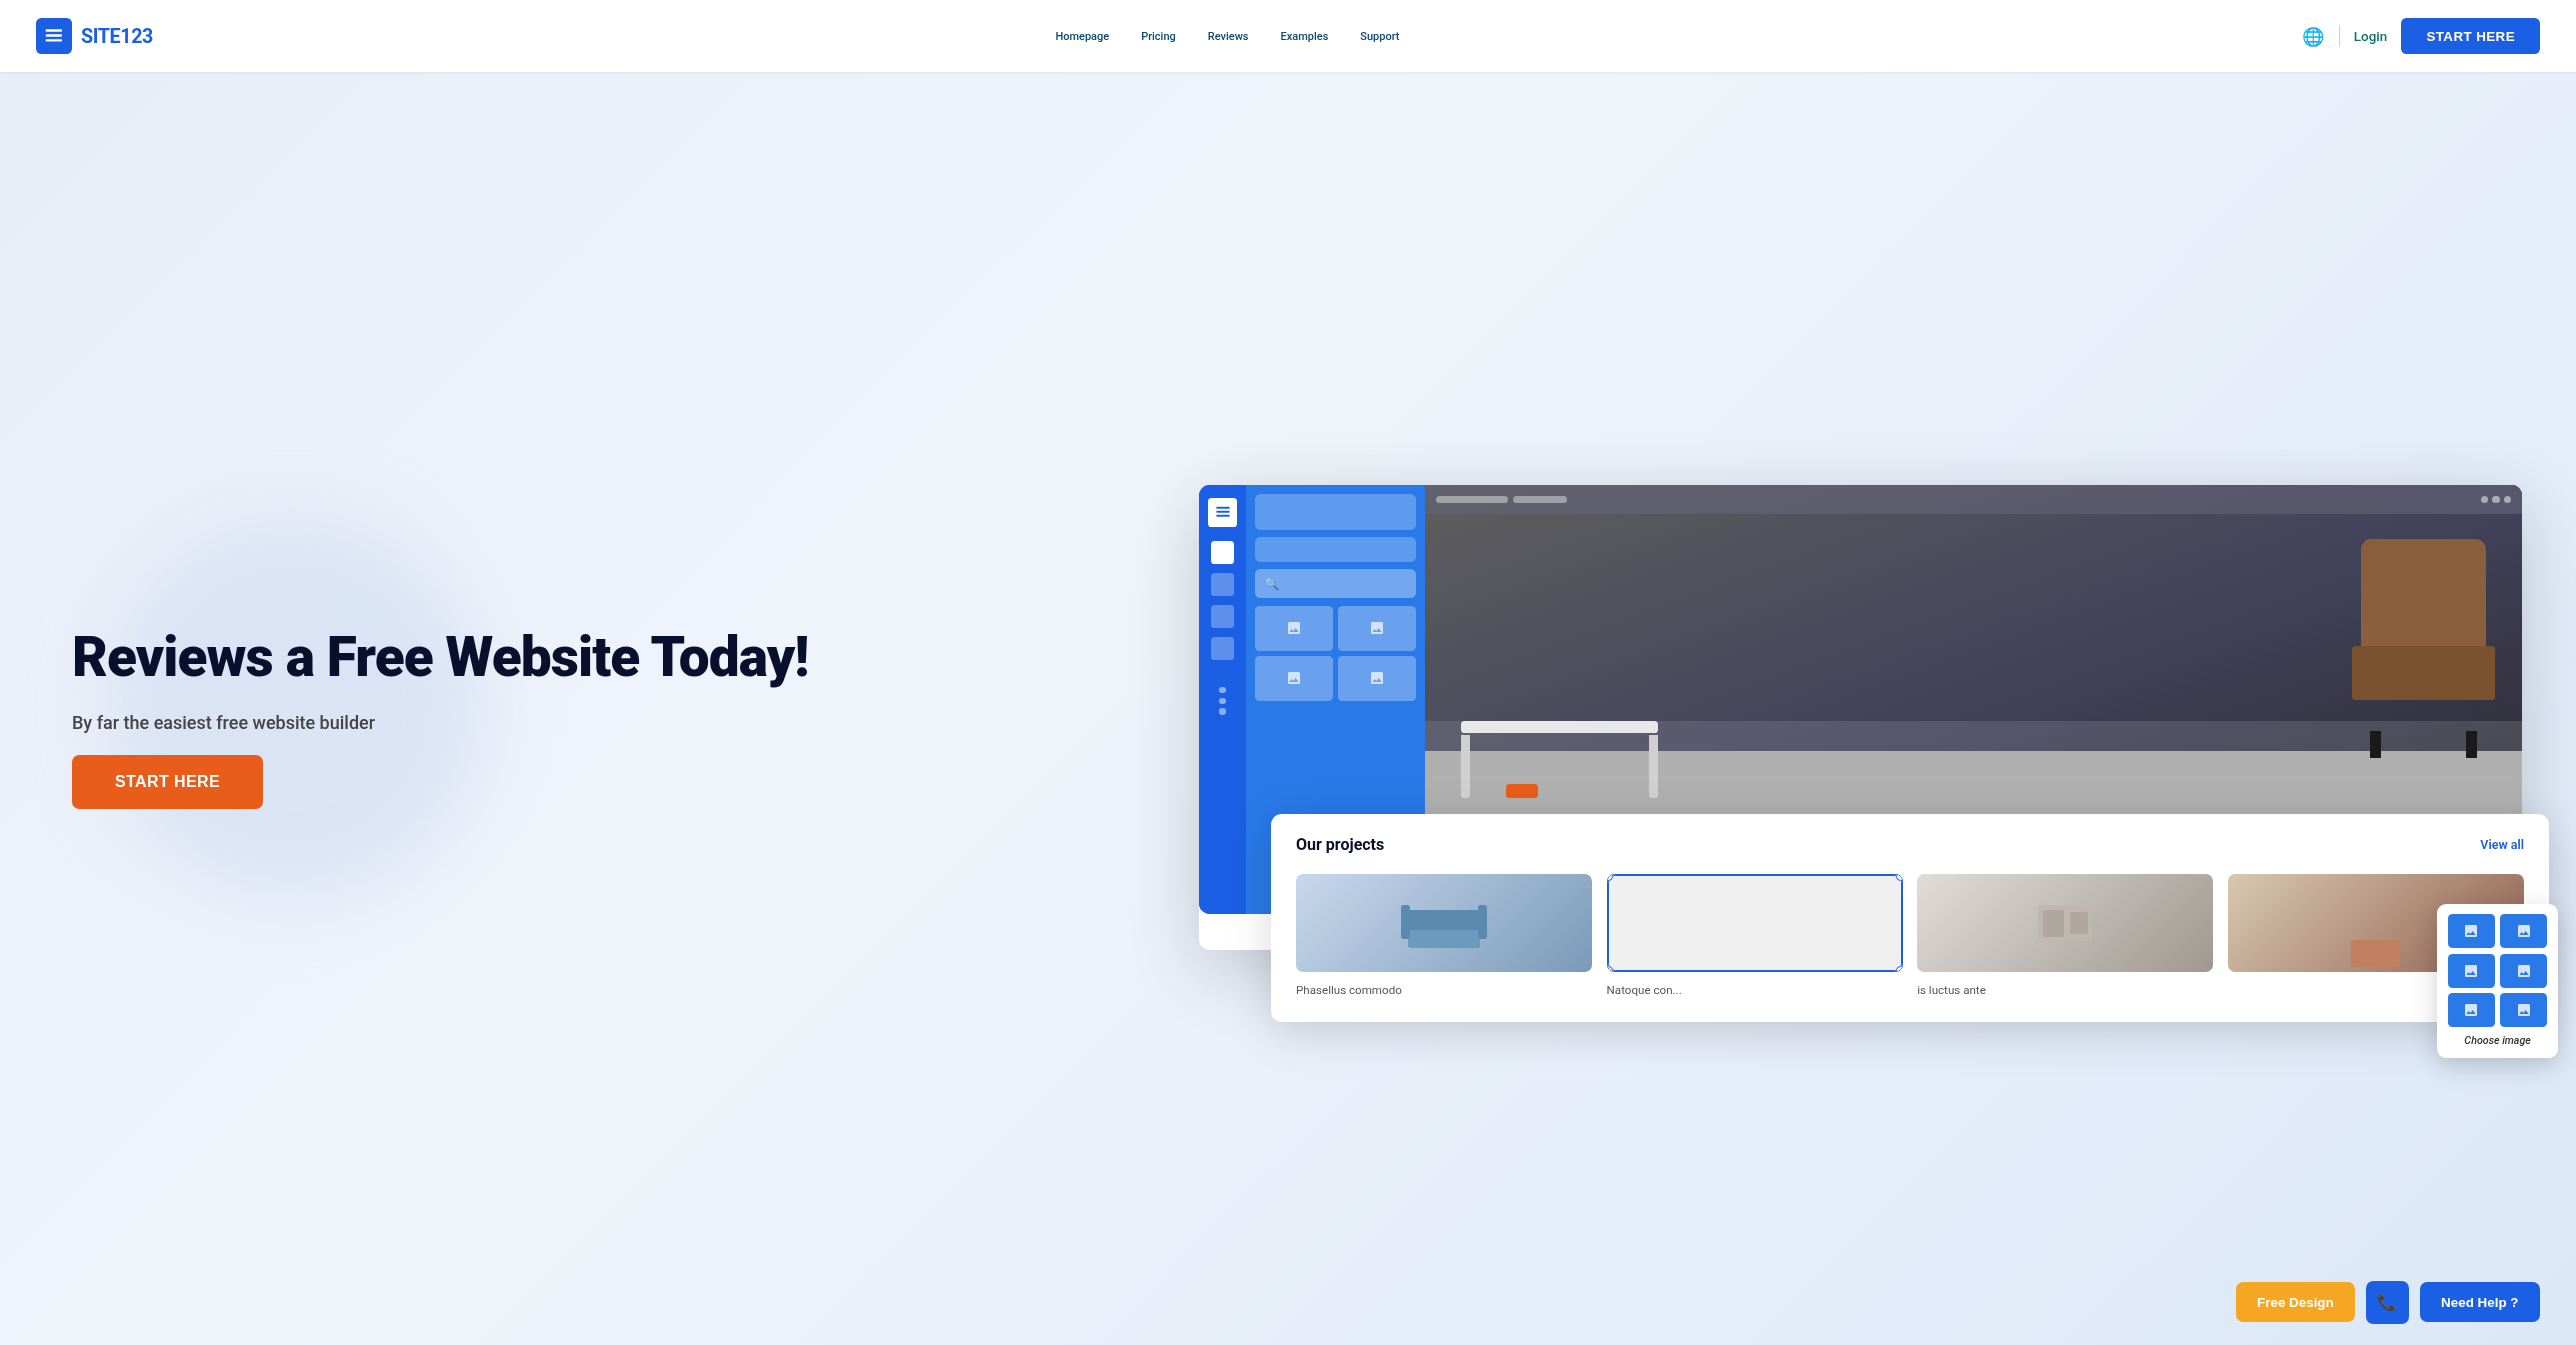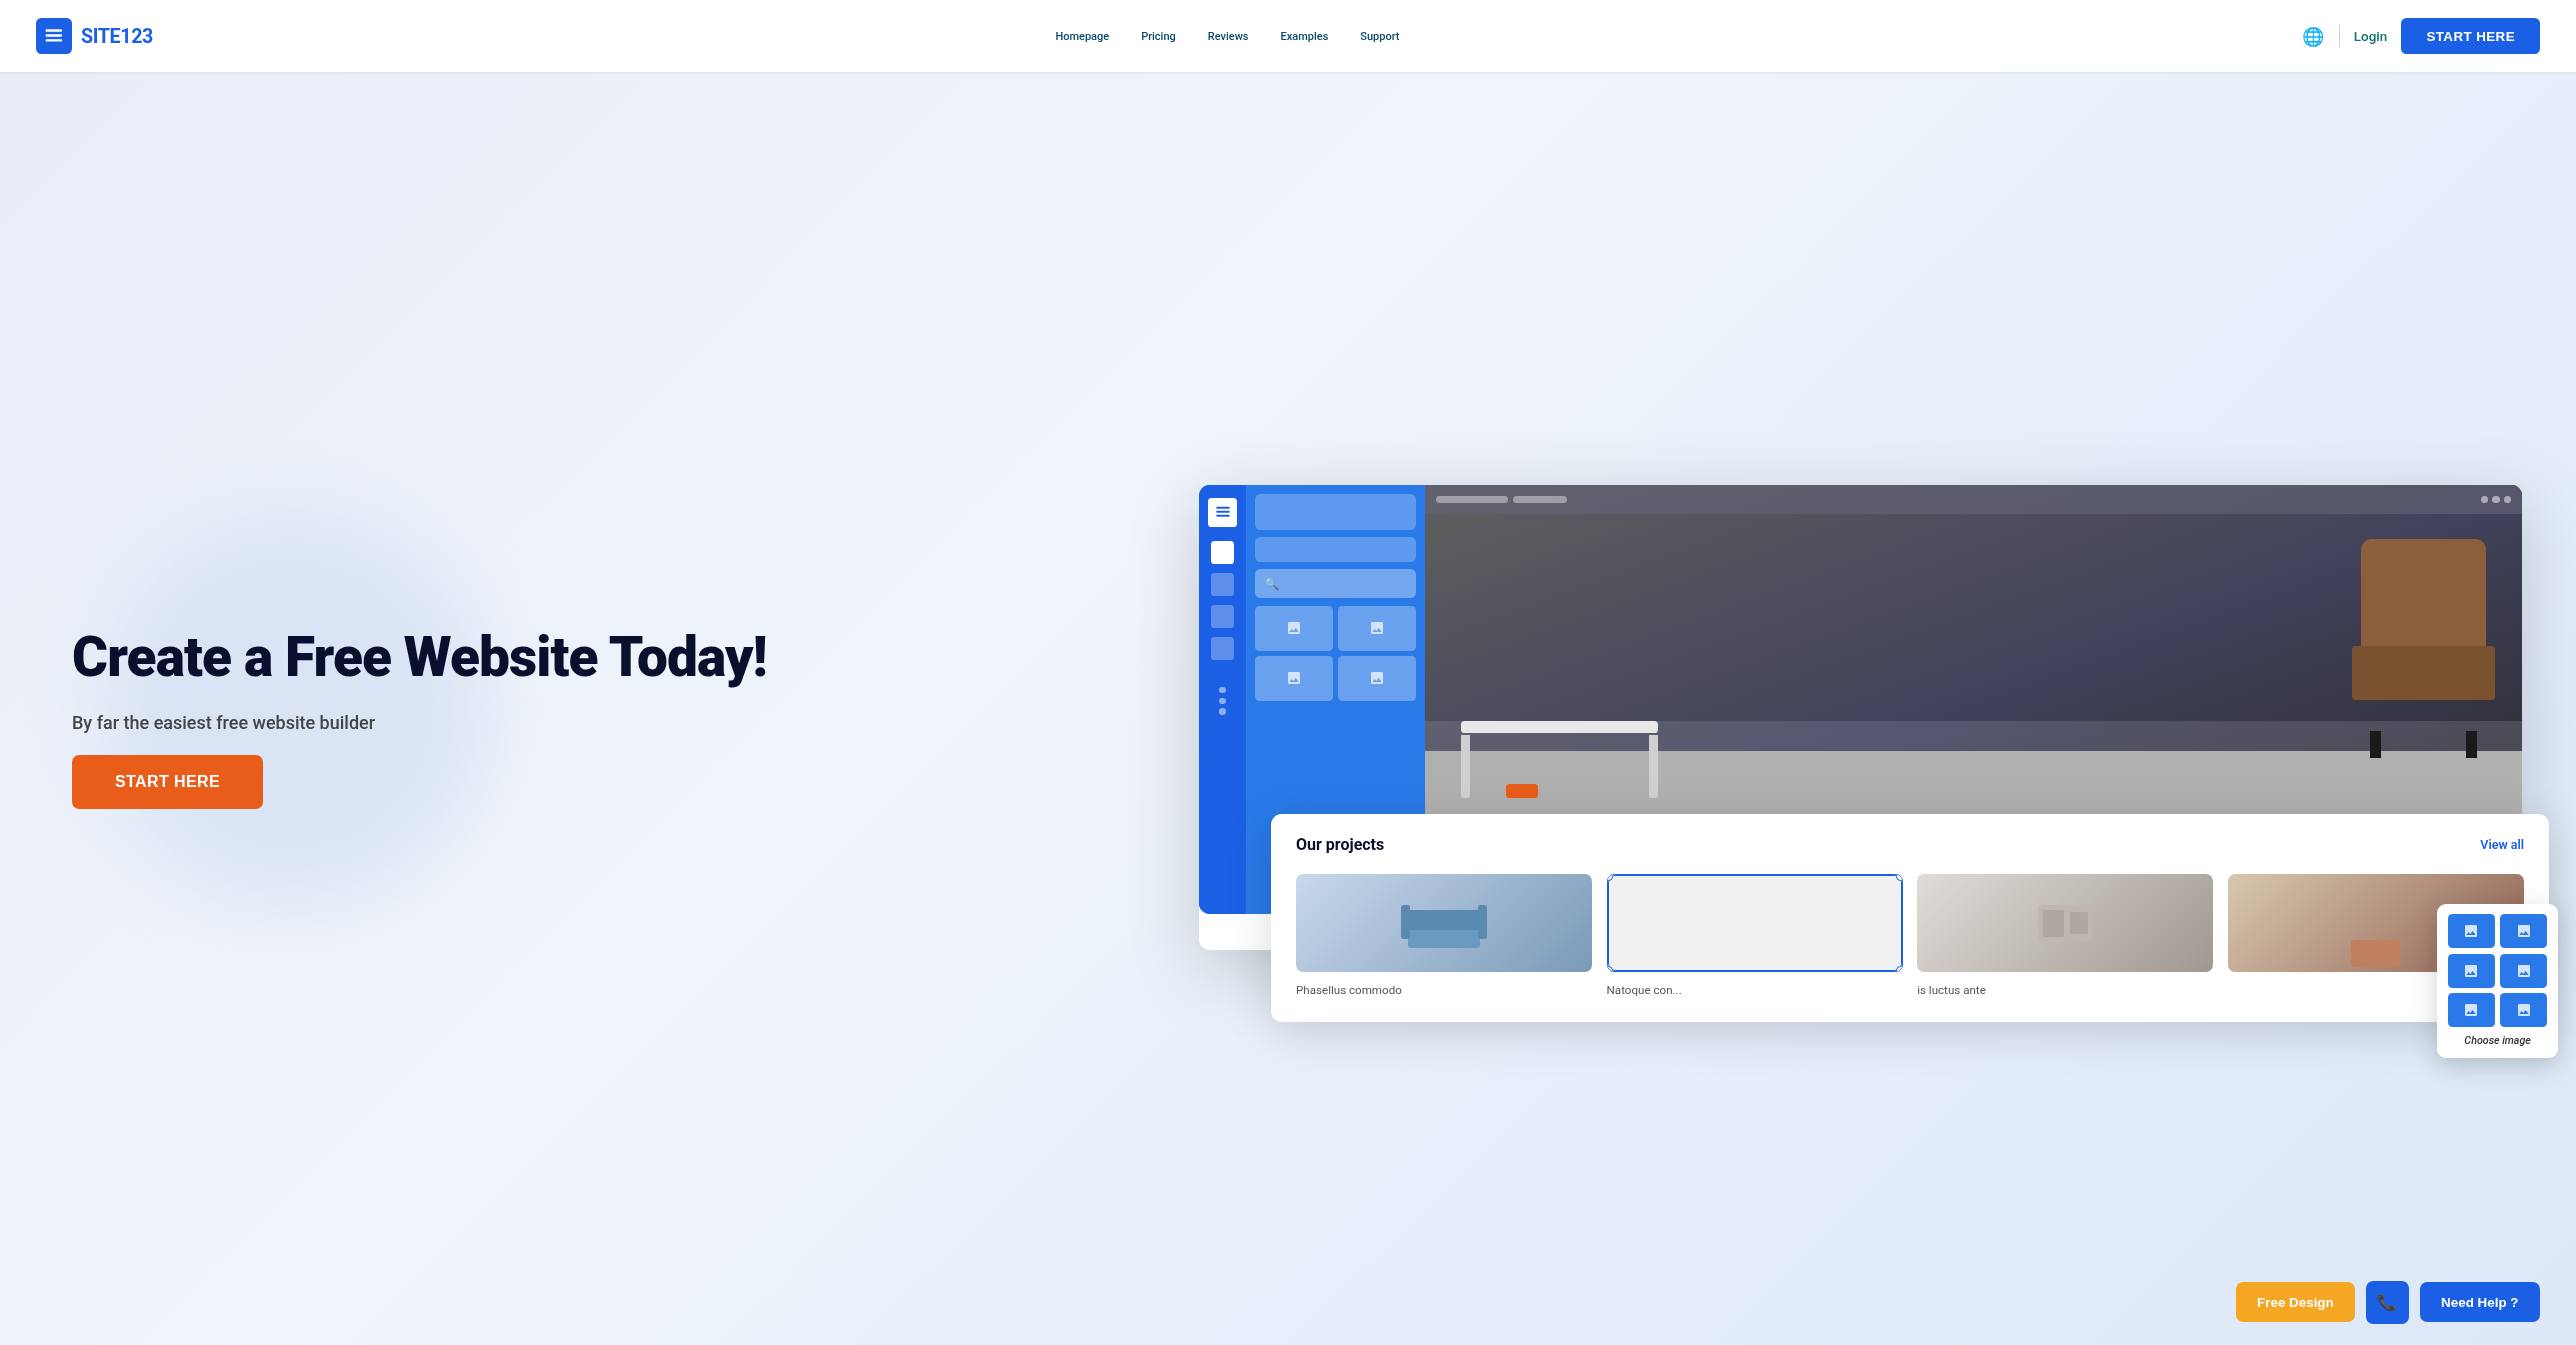--- a/index.html
+++ b/index.html
@@ -295,21 +295,21 @@
     <div class="nav-divider"></div>
     <a href="#" class="nav-login">Login</a>
     <button class="btn-start-header">START HERE</button>
   </div>
 </header>
 
 <section class="hero">
   <div class="hero-blob"></div>
 
   <div class="hero-left">
-    <h1 class="hero-title">Create a Free Website Today!</h1>
+    <h1 class="hero-title">Reviews a Free Website Today!</h1>
     <p class="hero-subtitle">By far the easiest free website builder</p>
     <button class="btn-start-hero">START HERE</button>
   </div>
 
   <div class="hero-right">
     <div class="browser-mockup">
       <div class="editor-container">
 
         <div class="editor-sidebar">
           <div class="sidebar-logo-btn">

